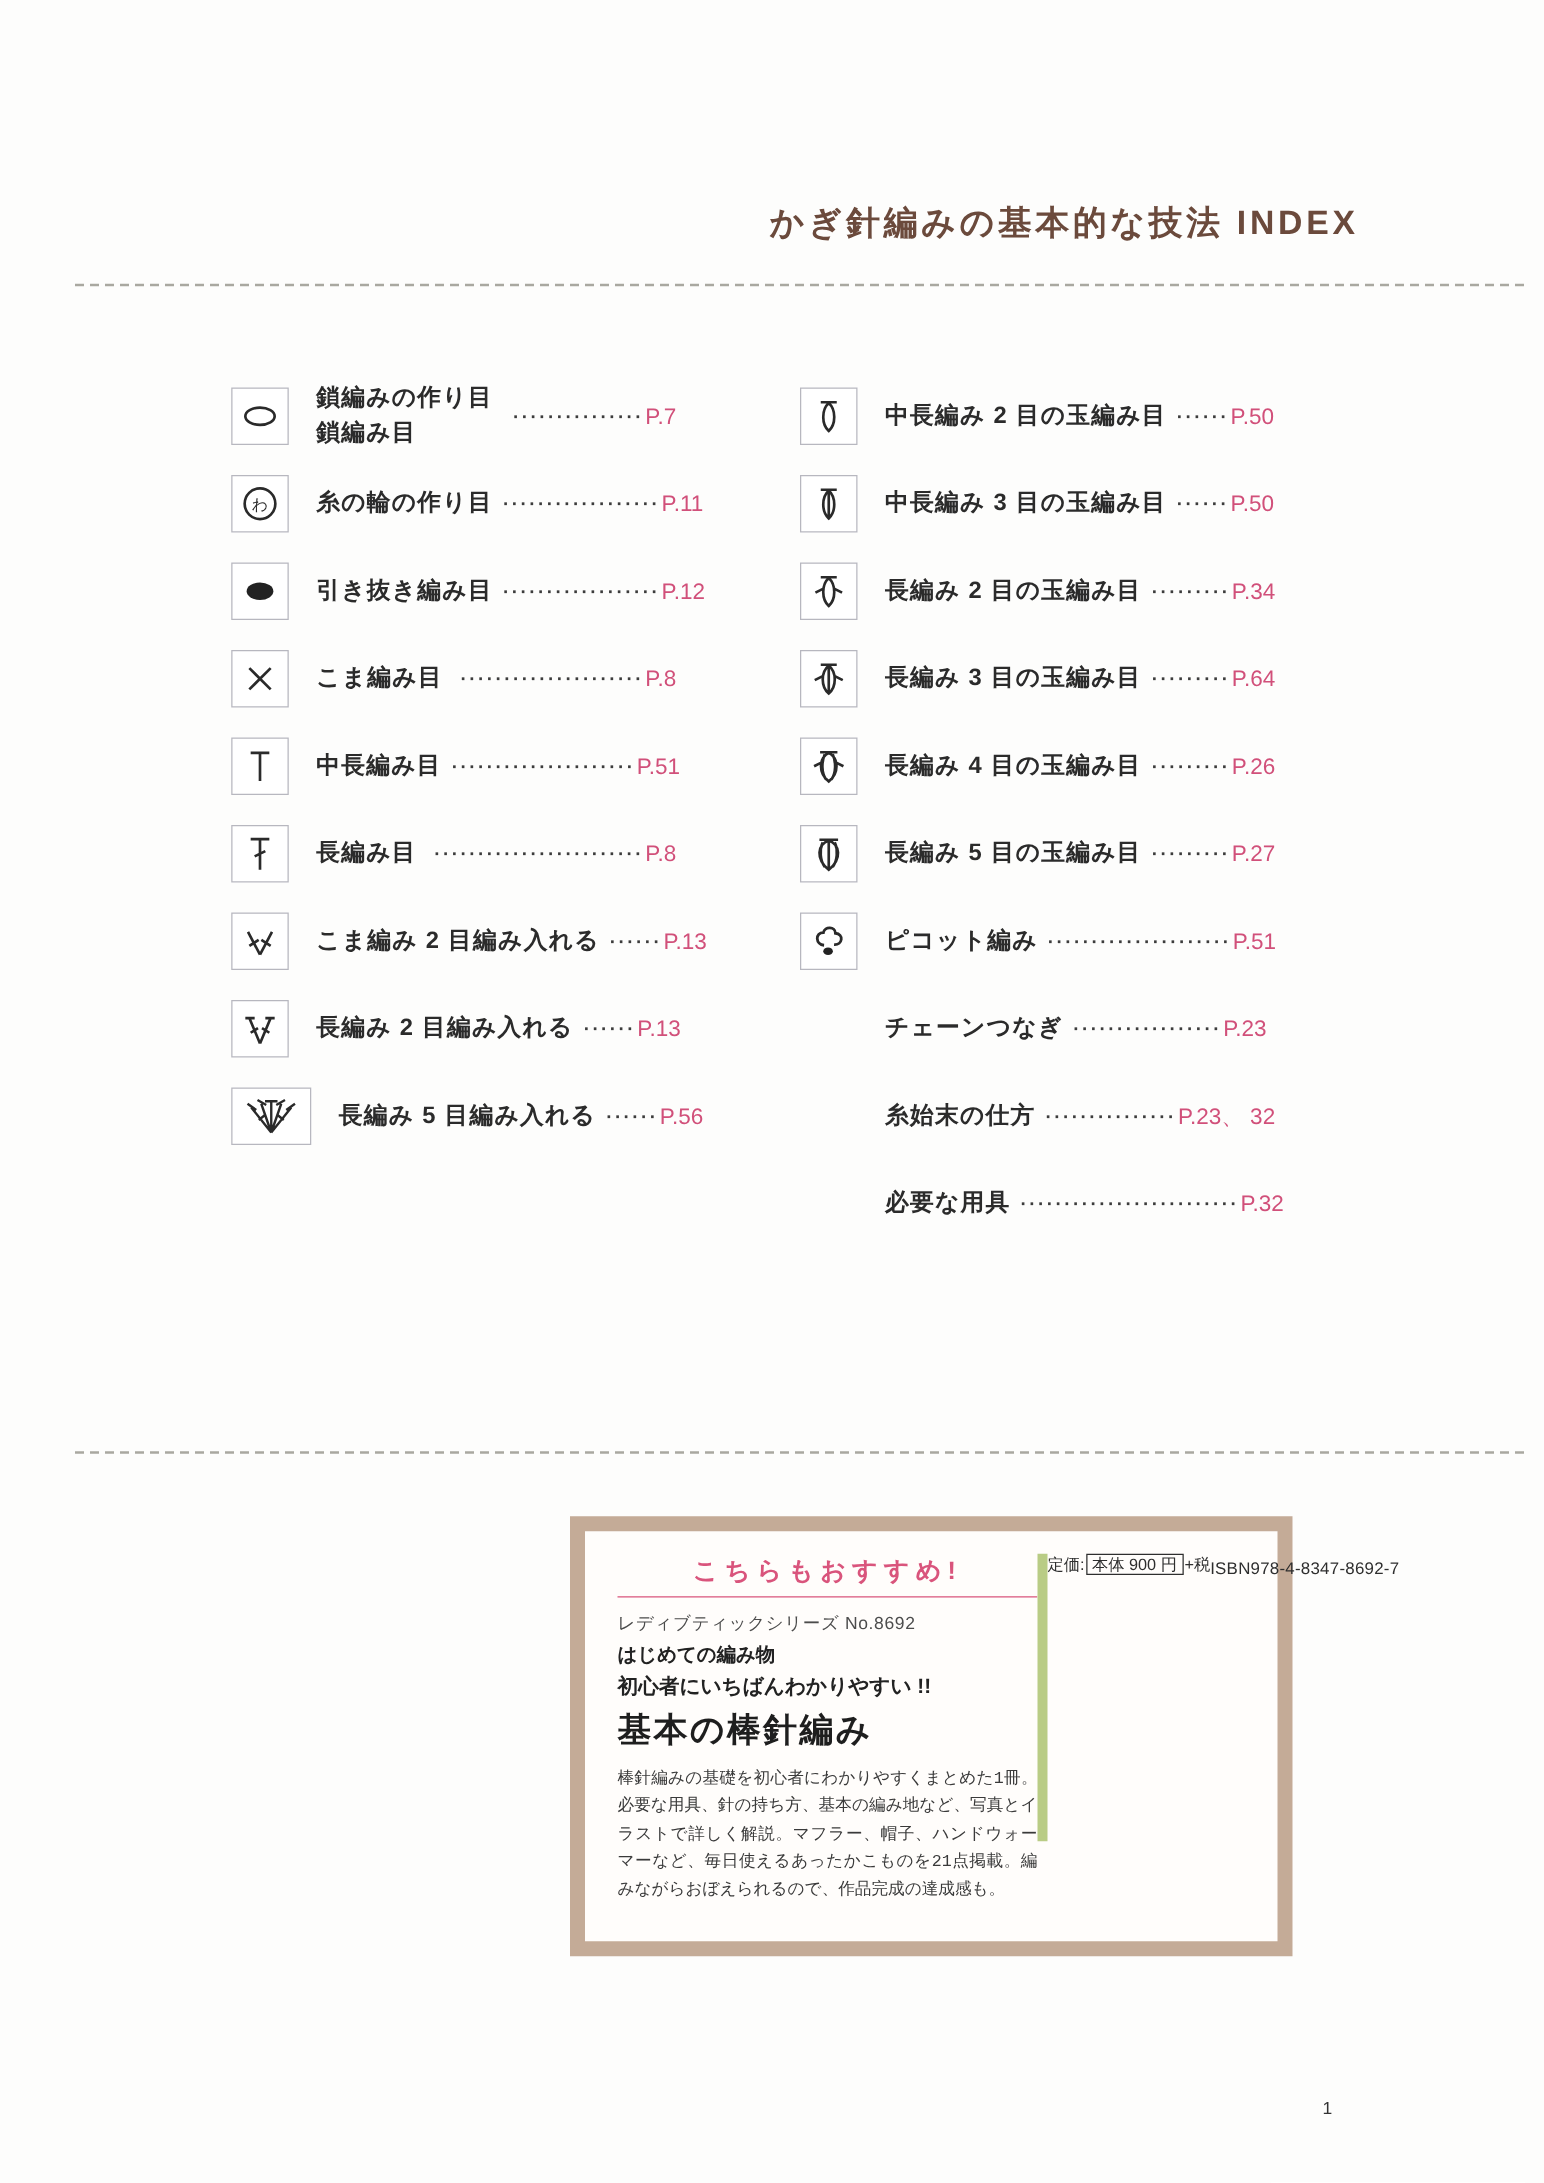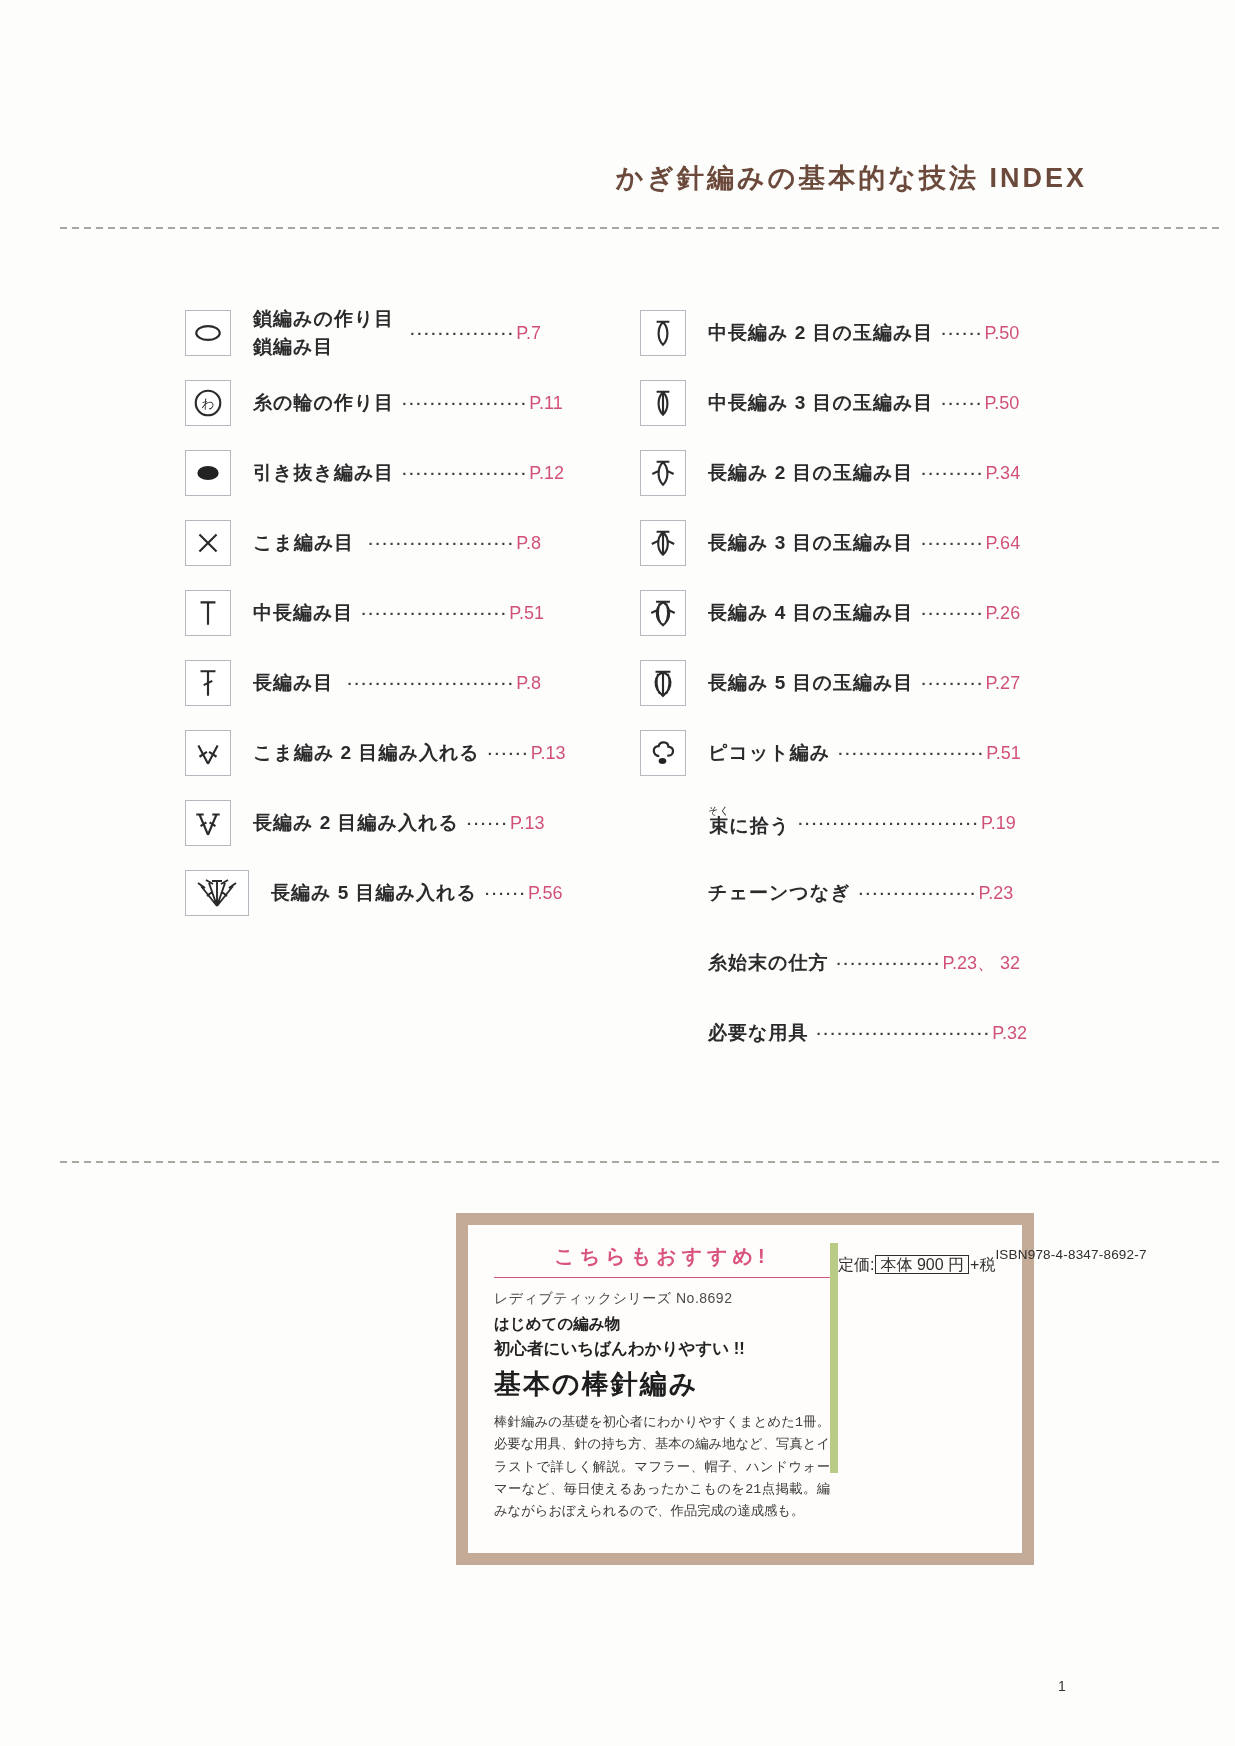--- a/index.html
+++ b/index.html
@@ -53,21 +53,21 @@
   .blob.brown{left:18px;top:152px;width:64px;height:44px;background:#503a2a;border-radius:10px 10px 14px 14px;}
   .blob.cream{left:112px;top:158px;width:34px;height:42px;background:#d9d3bd;transform:rotate(-6deg);}
   .cover-bottom{position:absolute;left:0;right:0;bottom:0;height:52px;background:#cfe0a2;}
   .yarn{position:absolute;left:12px;top:8px;width:36px;height:36px;border-radius:50%;
         background:radial-gradient(circle at 35% 30%,#e8e4da 0 28%,#c23a20 32%);}
   .cover-line{position:absolute;height:3px;background:#8a9a55;border-radius:2px;}
   .cl1{left:60px;top:10px;width:100px;}
   .cl2{left:60px;top:18px;width:88px;}
   .cl3{left:60px;top:27px;width:96px;background:#777;}
   .cl4{left:60px;top:35px;width:70px;background:#777;}
-  .price{margin-top:12px;font-size:16px;color:#2e2e2e;white-space:nowrap;}
+  .price{margin-top:0;font-size:13px;color:#2e2e2e;white-space:nowrap;}
   .price-box{border:1px solid #2e2e2e;padding:0 4px;margin:0 1px;}
   .isbn{margin-top:4px;font-size:13.5px;color:#2e2e2e;letter-spacing:0.2px;white-space:nowrap;}
 
   .pagenum{position:absolute;left:1058px;top:1678px;font-size:14px;color:#333;}
 </style>
 </head>
 <body>
 
 <div class="page">
 
@@ -265,28 +265,20 @@
           <svg width="32" height="32" viewBox="0 0 30 30" fill="none" stroke="#2a2a2a" stroke-width="2">
             <path d="M11.5 18 C5 17.5,4.5 8.5,11 8.5 C12 3.5,20 4,20 9 C26.5 9.5,25.5 18,19 17.5" stroke-width="2.1"></path>
             <ellipse cx="14.5" cy="22.5" rx="3.6" ry="2.8" fill="#222" stroke="none"></ellipse>
           </svg>
         </span>
         <span class="lbl">
           <div>ピコット編み</div>
         </span>
         <span class="dots">·····················</span>
         <span class="pageref">P.51</span>
-      </div>
-      <div class="idx-row">
-        <span class="sym none"></span>
-        <span class="lbl">
-          <div><ruby>束<rt>そく</rt></ruby>に拾う</div>
-        </span>
-        <span class="dots">··························</span>
-        <span class="pageref">P.19</span>
       </div>
       <div class="idx-row">
         <span class="sym none"></span>
         <span class="lbl">
           <div>チェーンつなぎ</div>
         </span>
         <span class="dots">·················</span>
         <span class="pageref">P.23</span>
       </div>
       <div class="idx-row">

